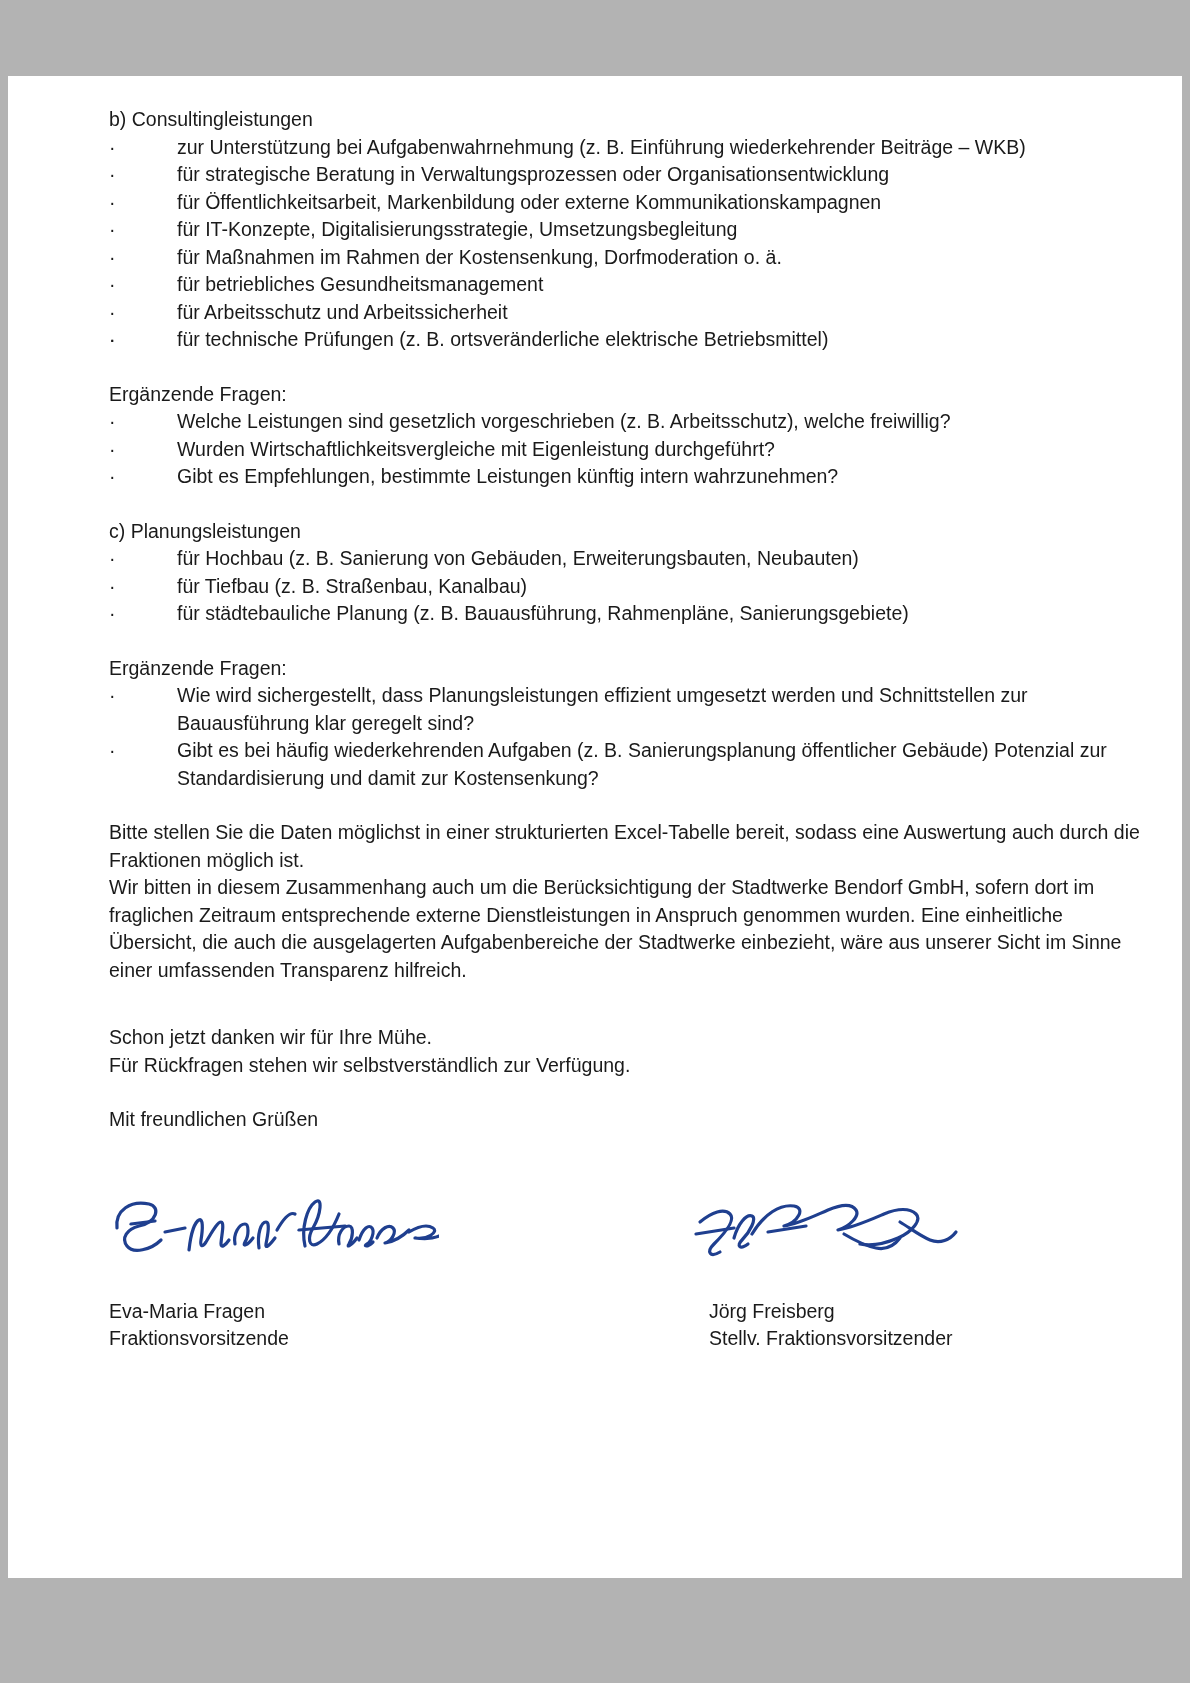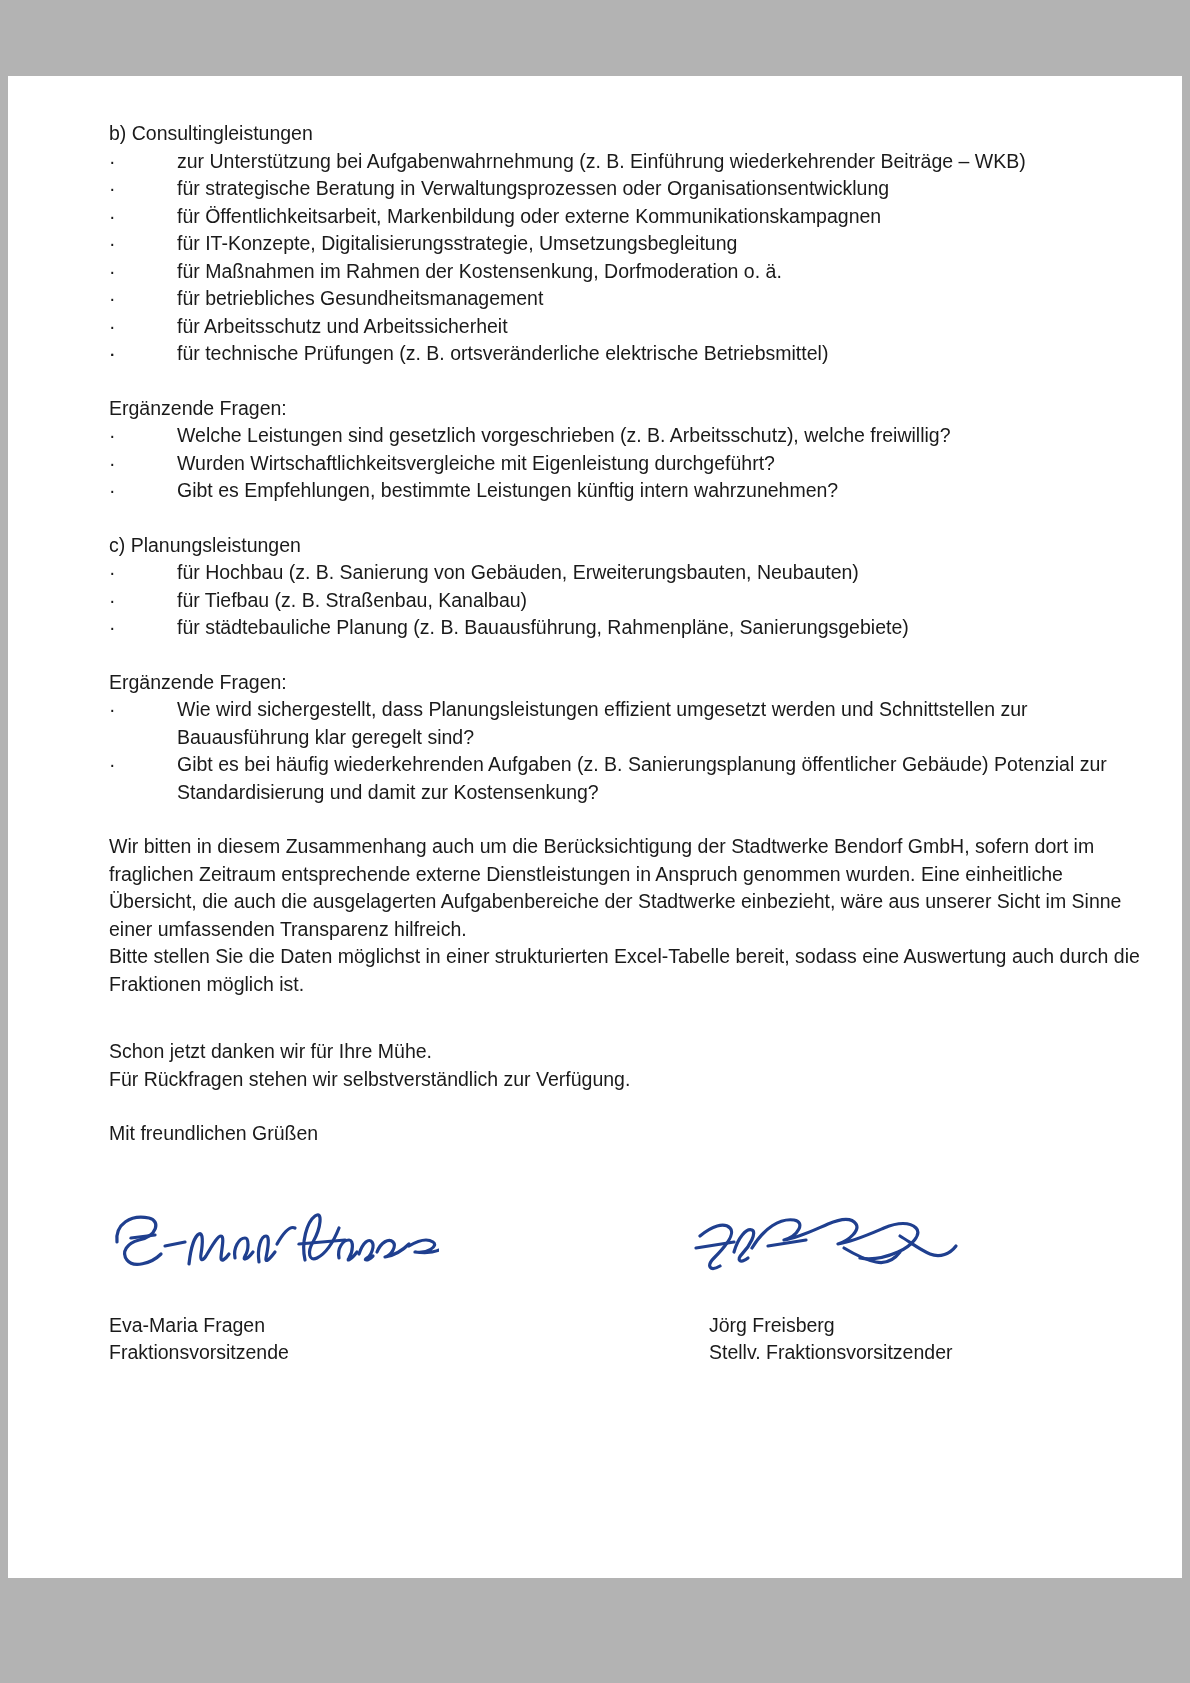--- a/index.html
+++ b/index.html
@@ -50,21 +50,21 @@
     position: absolute;
     left: 8px;
     top: 76px;
     width: 1174px;
     height: 1502px;
     background: #ffffff;
   }
   .content {
     position: absolute;
     left: 101px;
-    top: 44px;
+    top: 30px;
     width: 1040px;
     color: #1a1a1a;
     font-size: 19.5px;
     line-height: 27.5px;
   }
   .spacer-sm { height: 27px; }
   .spacer-md { height: 40px; }
   ul.bullets {
     list-style: none;
     margin: 0;
@@ -164,22 +164,22 @@
       <div class="spacer-sm"></div>
 
       <p class="heading">Ergänzende Fragen:</p>
       <ul class="bullets">
         <li><span class="dot">·</span><span>Wie wird sichergestellt, dass Planungsleistungen effizient umgesetzt werden und Schnittstellen zur Bauausführung klar geregelt sind?</span></li>
         <li><span class="dot">·</span><span>Gibt es bei häufig wiederkehrenden Aufgaben (z. B. Sanierungsplanung öffentlicher Gebäude) Potenzial zur Standardisierung und damit zur Kostensenkung?</span></li>
       </ul>
 
       <div class="spacer-sm"></div>
 
+      <p class="block-text">Bitte stellen Sie die Daten möglichst in einer strukturierten Excel-Tabelle bereit, sodass eine Auswertung auch durch die Fraktionen möglich ist.</p>
       <p class="block-text">Wir bitten in diesem Zusammenhang auch um die Berücksichtigung der Stadtwerke Bendorf GmbH, sofern dort im fraglichen Zeitraum entsprechende externe Dienstleistungen in Anspruch genommen wurden. Eine einheitliche Übersicht, die auch die ausgelagerten Aufgabenbereiche der Stadtwerke einbezieht, wäre aus unserer Sicht im Sinne einer umfassenden Transparenz hilfreich.</p>
-      <p class="block-text">Bitte stellen Sie die Daten möglichst in einer strukturierten Excel-Tabelle bereit, sodass eine Auswertung auch durch die Fraktionen möglich ist.</p>
 
       <div class="spacer-md"></div>
 
       <p class="block-text">Schon jetzt danken wir für Ihre Mühe.</p>
       <p class="block-text">Für Rückfragen stehen wir selbstverständlich zur Verfügung.</p>
 
       <div class="spacer-sm"></div>
 
       <p class="block-text">Mit freundlichen Grüßen</p>
 

